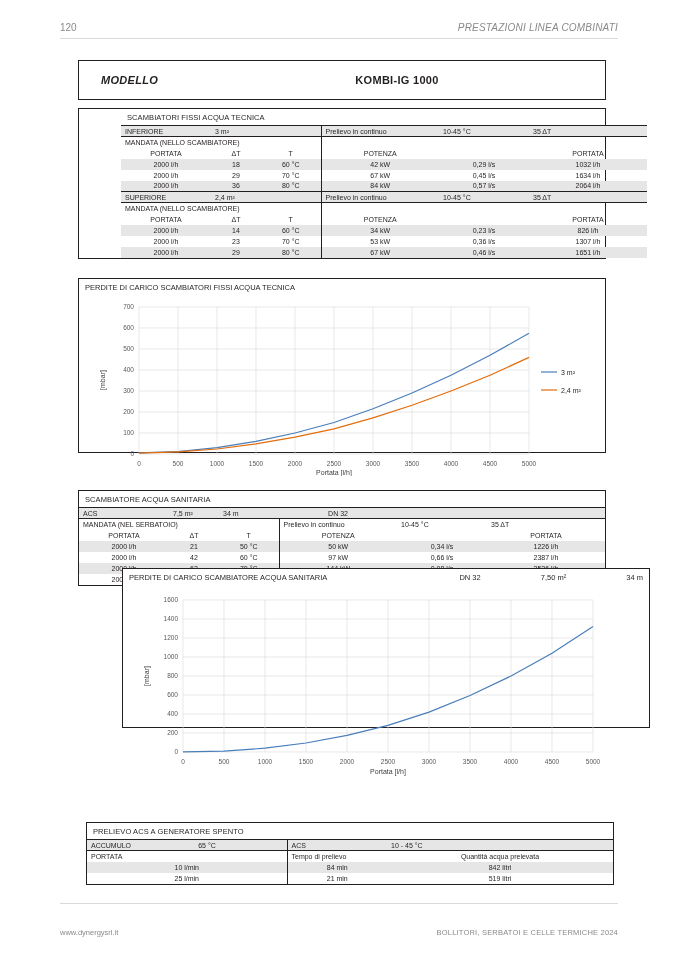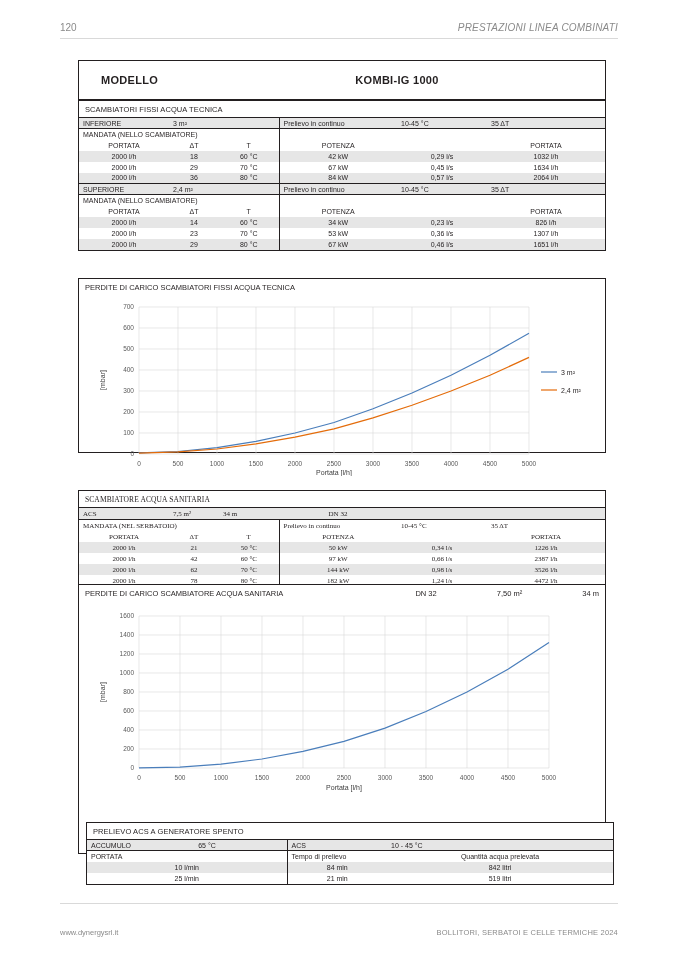--- a/index.html
+++ b/index.html
@@ -68,20 +68,21 @@
     display: flex;
     align-items: center;
     font-size: 11px;
     font-weight: bold;
   }
   .title-row .model-label {
     width: 190px;
     padding-left: 22px;
     box-sizing: border-box;
     letter-spacing: .3px;
+    font-style: italic;
   }
   .title-row .model-name {
     flex: 1;
     text-align: center;
     font-size: 11px;
     letter-spacing: .3px;
     padding-right: 80px;
   }
   .section-title {
     font-size: 7.5px;
@@ -133,21 +134,21 @@
   <div class="header">
     <span>120</span>
     <span class="hdr-right">PRESTAZIONI LINEA COMBINATI</span>
   </div>
 
   <div class="block title-row" style="top:60px;">
     <div class="model-label">MODELLO</div>
     <div class="model-name">KOMBI-IG 1000</div>
   </div>
 
-  <div class="block" style="top:100px;">
+  <div class="block" style="top:108px;padding-left:42px;">
     <div class="section-title">SCAMBIATORI FISSI ACQUA TECNICA</div>
     <table class="tbl">
       <colgroup>
         <col style="width:90px">
           <col style="width:50px">
           <col style="width:60px">
         <col style="width:118px">
           <col style="width:90px">
           <col style="width:118px">
       </colgroup>
@@ -307,21 +308,21 @@
 
       <polyline fill="none" stroke="#e46c0a" stroke-width="1.2" points="60,159.2 99,157.9 138,155 177,149.9 216,143.2 255,134.8 294,123.9 333,111.3 372,97 411,81.2 450,63.4"></polyline>
 
       <line x1="462" y1="78" x2="478" y2="78" stroke="#4a7ebb" stroke-width="1.2"></line>
       <text class="legend-txt" x="482" y="81">3 m²</text>
       <line x1="462" y1="96" x2="478" y2="96" stroke="#e46c0a" stroke-width="1.2"></line>
       <text class="legend-txt" x="482" y="99">2,4 m²</text>
     </svg>
   </div>
 
-  <div class="block" style="top:490px;font-family:Liberation Serif, serif;">
+  <div class="block" style="top:490px;">
     <div class="section-title">SCAMBIATORE ACQUA SANITARIA</div>
     <table class="tbl">
       <colgroup>
         <col style="width:90px">
           <col style="width:50px">
           <col style="width:60px">
         <col style="width:118px">
           <col style="width:90px">
           <col style="width:118px">
       </colgroup>
@@ -377,21 +378,21 @@
         <td class="c">78</td>
         <td class="c">80 °C</td>
         <td class="c vline">182 kW</td>
         <td class="c">1,24 l/s</td>
         <td class="c">4472 l/h</td>
       </tr>
     </tbody>
       </table>
   </div>
 
-  <div class="block chart-panel" style="top:584px;height:270px;">
+  <div class="block chart-panel" style="top:568px;height:160px;margin-left:44px;">
     <div class="chart-head">
       <span>PERDITE DI CARICO SCAMBIATORE ACQUA SANITARIA</span>
       <span class="right-vals">
         <span class="rv" style="margin-right:58px">DN 32</span>
         <span class="rv" style="margin-right:58px">7,50 m²</span>
         <span class="rv">34 m</span>
       </span>
     </div>
     <svg class="chart" width="526" height="192" viewBox="0 0 526 192">
       <g stroke="#d9d9d9" stroke-width="0.6">

